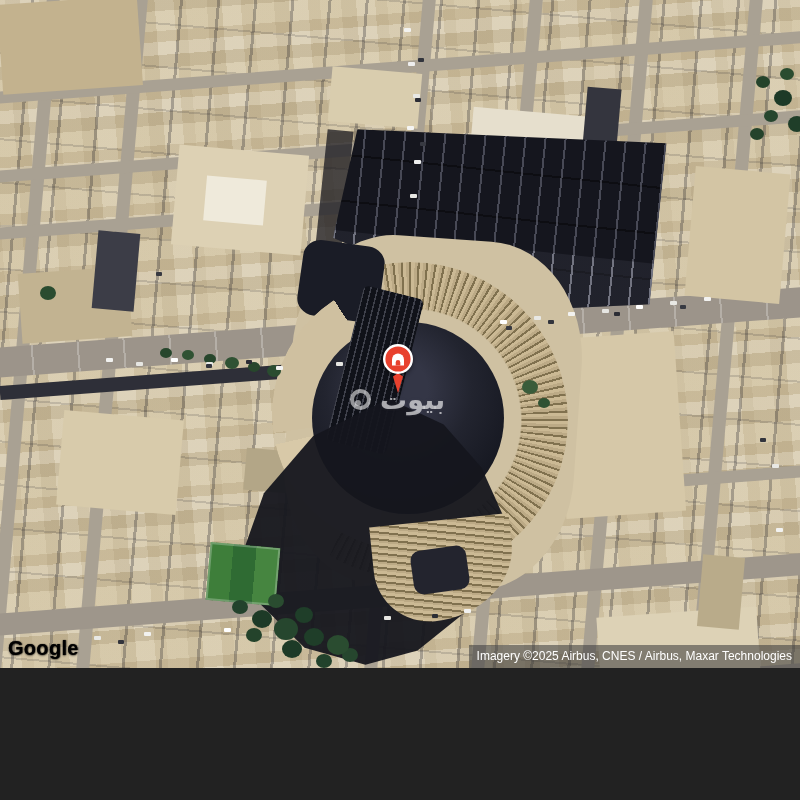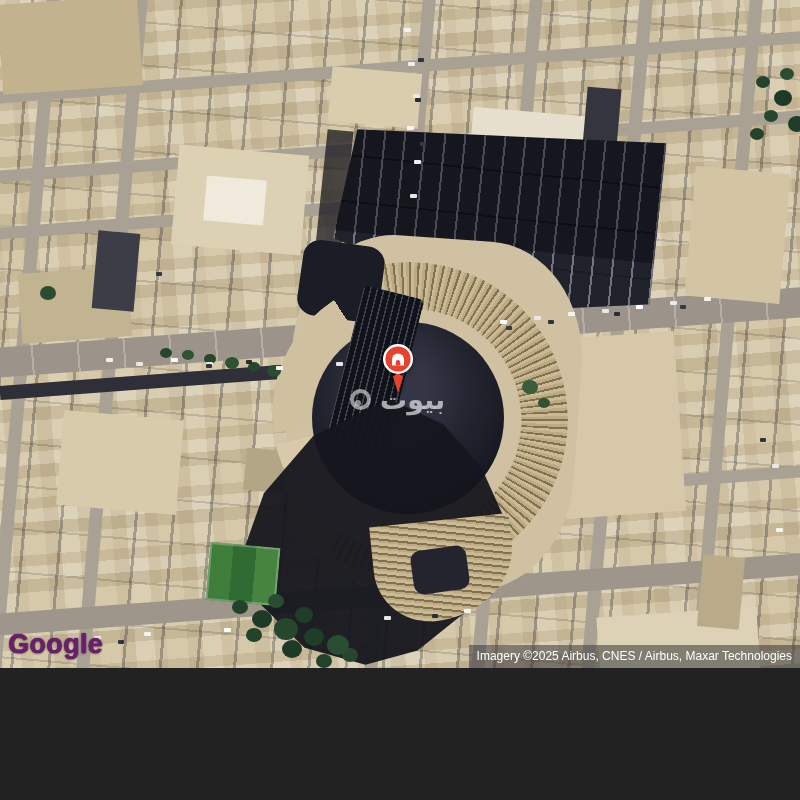--- a/index.html
+++ b/index.html
@@ -93,21 +93,21 @@
   .car{border-radius:1px;}
 
   
   .pin{left:381px;top:343px;width:34px;height:52px;filter:drop-shadow(0 2px 2px rgba(0,0,0,.45));}
   .wm{left:350px;top:386px;display:flex;align-items:center;gap:9px;position:absolute;}
   .wm-ring{position:relative;width:21px;height:21px;border:4px solid rgba(255,255,255,.55);border-radius:50%;}
   .wm-ring::after{content:"";position:absolute;left:1px;bottom:0;width:6px;height:6px;border-radius:50%;
     background:rgba(255,255,255,.5);}
   .wm-text{position:relative;font-family:"DejaVu Sans",sans-serif;font-weight:bold;font-size:27px;line-height:1;
     color:var(--watermark-white,rgba(255,255,255,.62));letter-spacing:1px;text-shadow:0 0 3px rgba(70,70,85,.35);}
-  .glogo{left:8px;bottom:8px;font-size:27px;font-weight:bold;letter-spacing:.3px;color:#701a75;
+  .glogo{left:8px;bottom:8px;font-size:20px;font-weight:bold;letter-spacing:.3px;color:#000000;
     text-shadow:0 1px 2px rgba(0,0,0,.5), 0 0 1px rgba(0,0,0,.65), 1px 0 1px rgba(0,0,0,.3);text-align:right;}
   .attri{right:0;bottom:0;background:var(--attribution-bg,rgba(64,64,64,.58));
     color:var(--attribution-text,#fff);font-size:12px;line-height:1;padding:5px 8px 6px;white-space:nowrap;}
 </style>
 </head>
 <body>
 
 <div class="viewport">
 
   <div class="fabric"></div>

